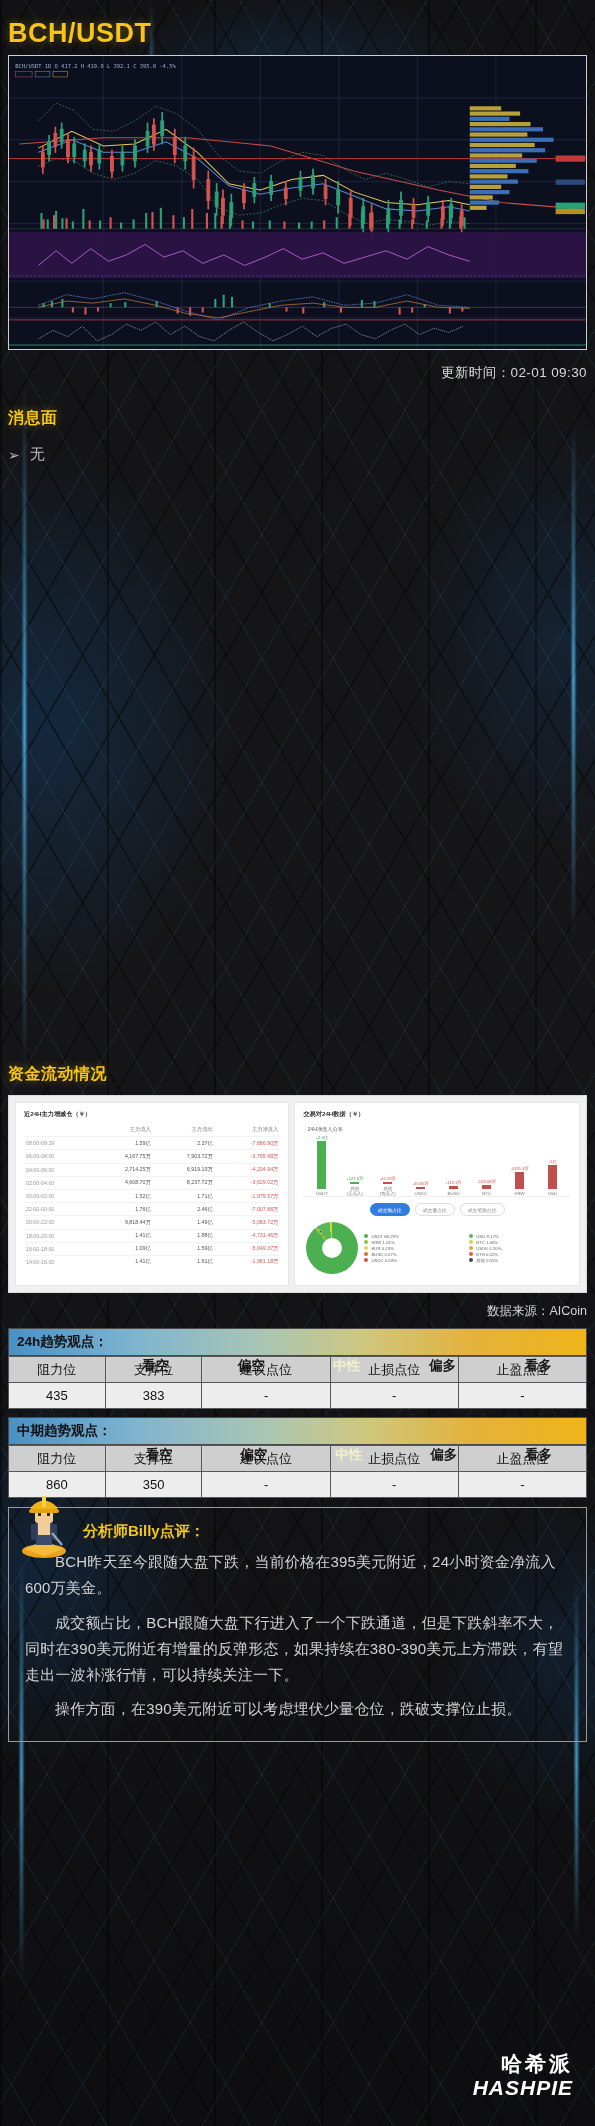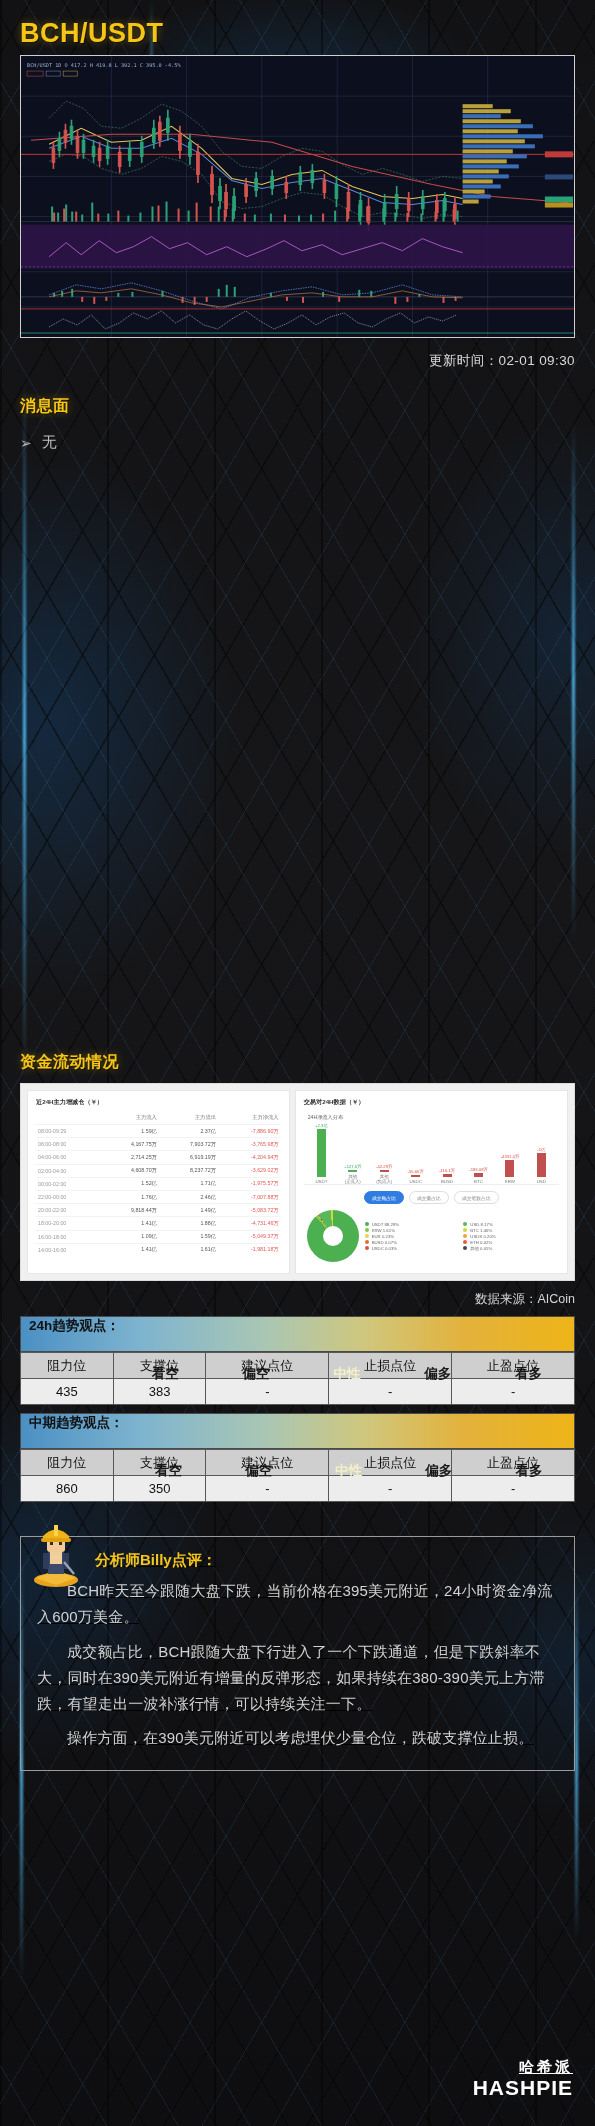--- a/index.html
+++ b/index.html
@@ -34,21 +34,21 @@
   .glowlayer {
     position: absolute; inset: 0; pointer-events: none;
     background-image:
       repeating-linear-gradient(60deg, rgba(58,170,255,.0) 0 30px, rgba(58,170,255,.10) 30px 31px, rgba(58,170,255,0) 31px 62px),
       repeating-linear-gradient(-60deg, rgba(58,170,255,.0) 0 30px, rgba(58,170,255,.10) 30px 31px, rgba(58,170,255,0) 31px 62px);
     mix-blend-mode: screen;
   }
   .vglow { position:absolute; width:3px; border-radius:3px; mix-blend-mode:screen;
            background:linear-gradient(180deg,rgba(60,180,255,0),rgba(70,190,255,.85),rgba(60,180,255,0)); filter:blur(1.2px);}
 
-  .wrap { position: relative; z-index: 5; padding: 0 20px; }
+  .wrap { position: relative; z-index: 5; padding: 0 8px; }
 
   
   .sec-title {
     color: #f5c518; font-size: 16px; font-weight: bold; letter-spacing: .5px;
     text-shadow: 0 0 8px rgba(245,197,24,.35), 1px 1px 0 rgba(0,0,0,.8);
   }
 
   
   .kline-frame { border: 1px solid #cfcfcf; background: #0d1020; margin-top: 6px; }
   .kline { display:block; width: 100%; }
@@ -99,47 +99,47 @@
   .donut::after { content:""; position:absolute; inset:16px; background:#fff; border-radius:50%; }
   .legend { display:grid; grid-template-columns:1fr 1fr; gap:1px 6px; flex:1; }
   .lg { display:flex; align-items:center; gap:3px; font-size:4.3px; color:#666; }
   .dot { width:4px; height:4px; border-radius:50%; display:inline-block; }
 
   .source { text-align:right; color:#d6d6d6; font-size:12.5px; margin-top:10px; }
 
   
   .trend-wrap { margin-top: 8px; }
   .trend-head {
-    display:flex; align-items:flex-start; height:36px;
+    display:flex; align-items:center; height:28px;
     background: linear-gradient(90deg,#4a90c4 0%, #7fb4cf 22%, #a9c6b4 44%, #cfc77e 62%, #e3b23c 80%, #eeb418 100%);
     border:1px solid #4a4a4a; font-size:13.5px; font-weight:bold; color:#1a1a1a;
   }
   .th-label { padding-left:8px; color:#111; white-space:nowrap; }
   .th-scale { flex:1; display:flex;margin-top:48px; }
   .th-scale span { flex:1; text-align:center; }
   .th-scale .neutral { color:#f3f0c8; }
   table.grid { width:100%; border-collapse:collapse; }
   table.grid th, table.grid td {
     border:1px solid #585858; text-align:center; font-size:13px; color:#111;
     height:26px;
   }
   table.grid th { background:#cfcfcf; font-weight:normal;font-family:Liberation Serif, serif; }
   table.grid td { background:#ededed; }
 
   
-  .analyst { margin-top:34px; position:relative;text-decoration:underline; }
+  .analyst { margin-top:9px; position:relative; }
   .an-box { border:1px solid #9a9a9a; padding:14px 16px 18px; }
   .an-title { color:#f5c518; font-size:15px; font-weight:bold; margin-left:58px; }
   .an-p { color:#d2d2d2; font-size:15px; line-height:1.75; text-indent:2em; margin-top:8px; letter-spacing:.2px;}
   .worker { position:absolute; left:10px; top:-14px; width:52px; height:66px; z-index:9;}
 
   
   .footer { position:absolute; bottom:26px; right:22px; text-align:right; z-index:6; }
-  .fz { color:#fff; font-size:15px; font-weight:bold; letter-spacing:3px; line-height:1.2;text-decoration:underline;}
-  .fe { color:#ffffff; font-size:21px; font-weight:bold; letter-spacing:1px; }
+  .fz { color:#fff; font-size:21px; font-weight:bold; letter-spacing:3px; line-height:1.2;}
+  .fe { color:#ffffff; font-size:21px; font-weight:bold; letter-spacing:1px; font-style:italic;}
 </style>
 </head>
 <body>
 
 <div class="bg"></div>
 <div class="hexlayer"></div>
 <div class="glowlayer"></div>
 <div class="vglow" style="left:150px;top:0;height:300px;"></div>
 <div class="vglow" style="left:23px;top:380px;height:700px;"></div>
 <div class="vglow" style="left:572px;top:420px;height:520px;"></div>

